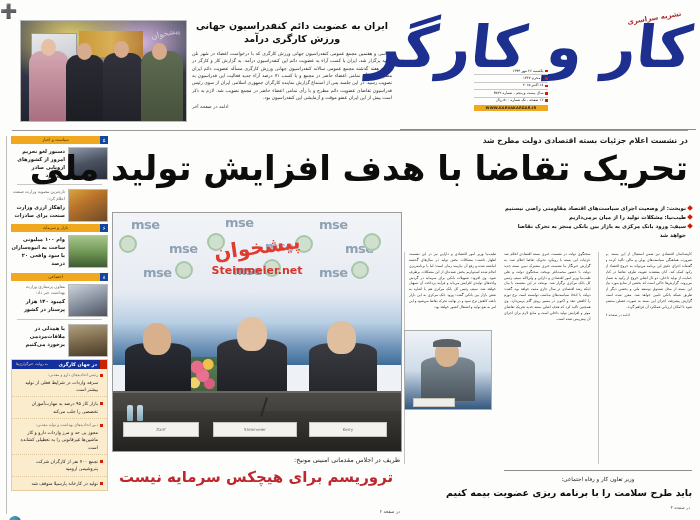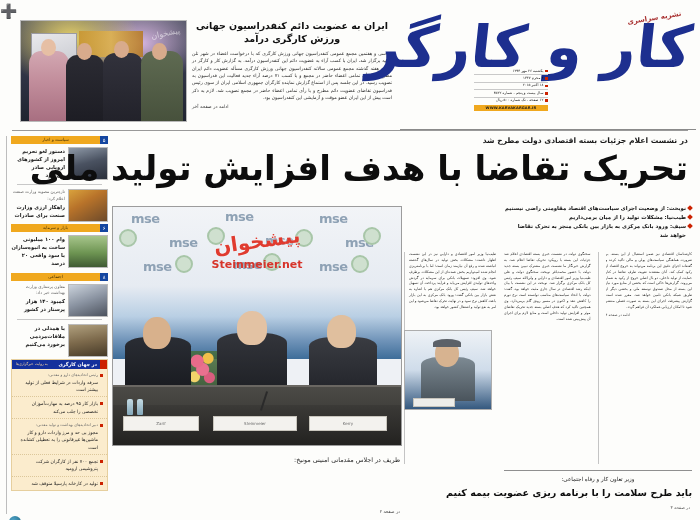--- a/index.html
+++ b/index.html
@@ -339,21 +339,21 @@
     font-weight: bold;
     color: #0d0d0d;
     line-height: 1.12;
     letter-spacing: -0.5px;
     white-space: nowrap;
   }
 
   
   .center-photo {
     position: absolute;
-    left: 112px; top: 206px;
+    left: 112px; top: 212px;
     width: 288px; height: 238px;
     border: 1px solid #9c9c9c;
     overflow: hidden;
     background: #eef1f5;
   }
   .cp-backdrop {
     position: absolute; left:0; top:0; right:0; height: 152px;
     background: linear-gradient(180deg,#f2f4f7 0%,#e6ebf2 52%,#b9cfe4 72%,#6f93b8 88%,#3e6d99 100%);
   }
   .cp-logos {
@@ -848,20 +848,21 @@
       <div class="cp-np-t">Steinmeier</div>
     </div>
     <div class="cp-nameplate cp-np3">
       <div class="cp-np-t">Kerry</div>
     </div>
   </div>
 
   <div class="center-cap">ظریف در اجلاس مقدماتی امنیتی مونیخ:</div>
 
   <div class="red-headline">
+    <div>تروریسم برای هیچکس سرمایه نیست</div>
   </div>
   <div class="red-more">در صفحه ۲</div>
 
   <div class="mid-col">طیب‌نیا وزیر امور اقتصادی و دارایی نیز در این نشست اظهار داشت: مشکلات بخش تولید در سال‌های گذشته انباشته شده و رفع آن نیازمند زمان است؛ اما با برنامه‌ریزی انجام شده امیدواریم بخش عمده‌ای از این مشکلات برطرف شود. وی افزود: تسهیلات بانکی برای سرمایه در گردش واحدهای تولیدی افزایش می‌یابد و فرآیند پرداخت آن تسهیل خواهد شد. سیف رئیس کل بانک مرکزی هم با اشاره به نقش بازار بین بانکی گفت: ورود بانک مرکزی به این بازار باعث کاهش نرخ سود و در نهایت تحرک تقاضا می‌شود و این امر به نفع تولید و اشتغال کشور خواهد بود.</div>
 
   <div class="mid-photo">
     <div class="mp-body"></div>
     <div class="mp-head"></div>
     <div class="mp-cap"></div>
     <div class="mp-plate"></div>

